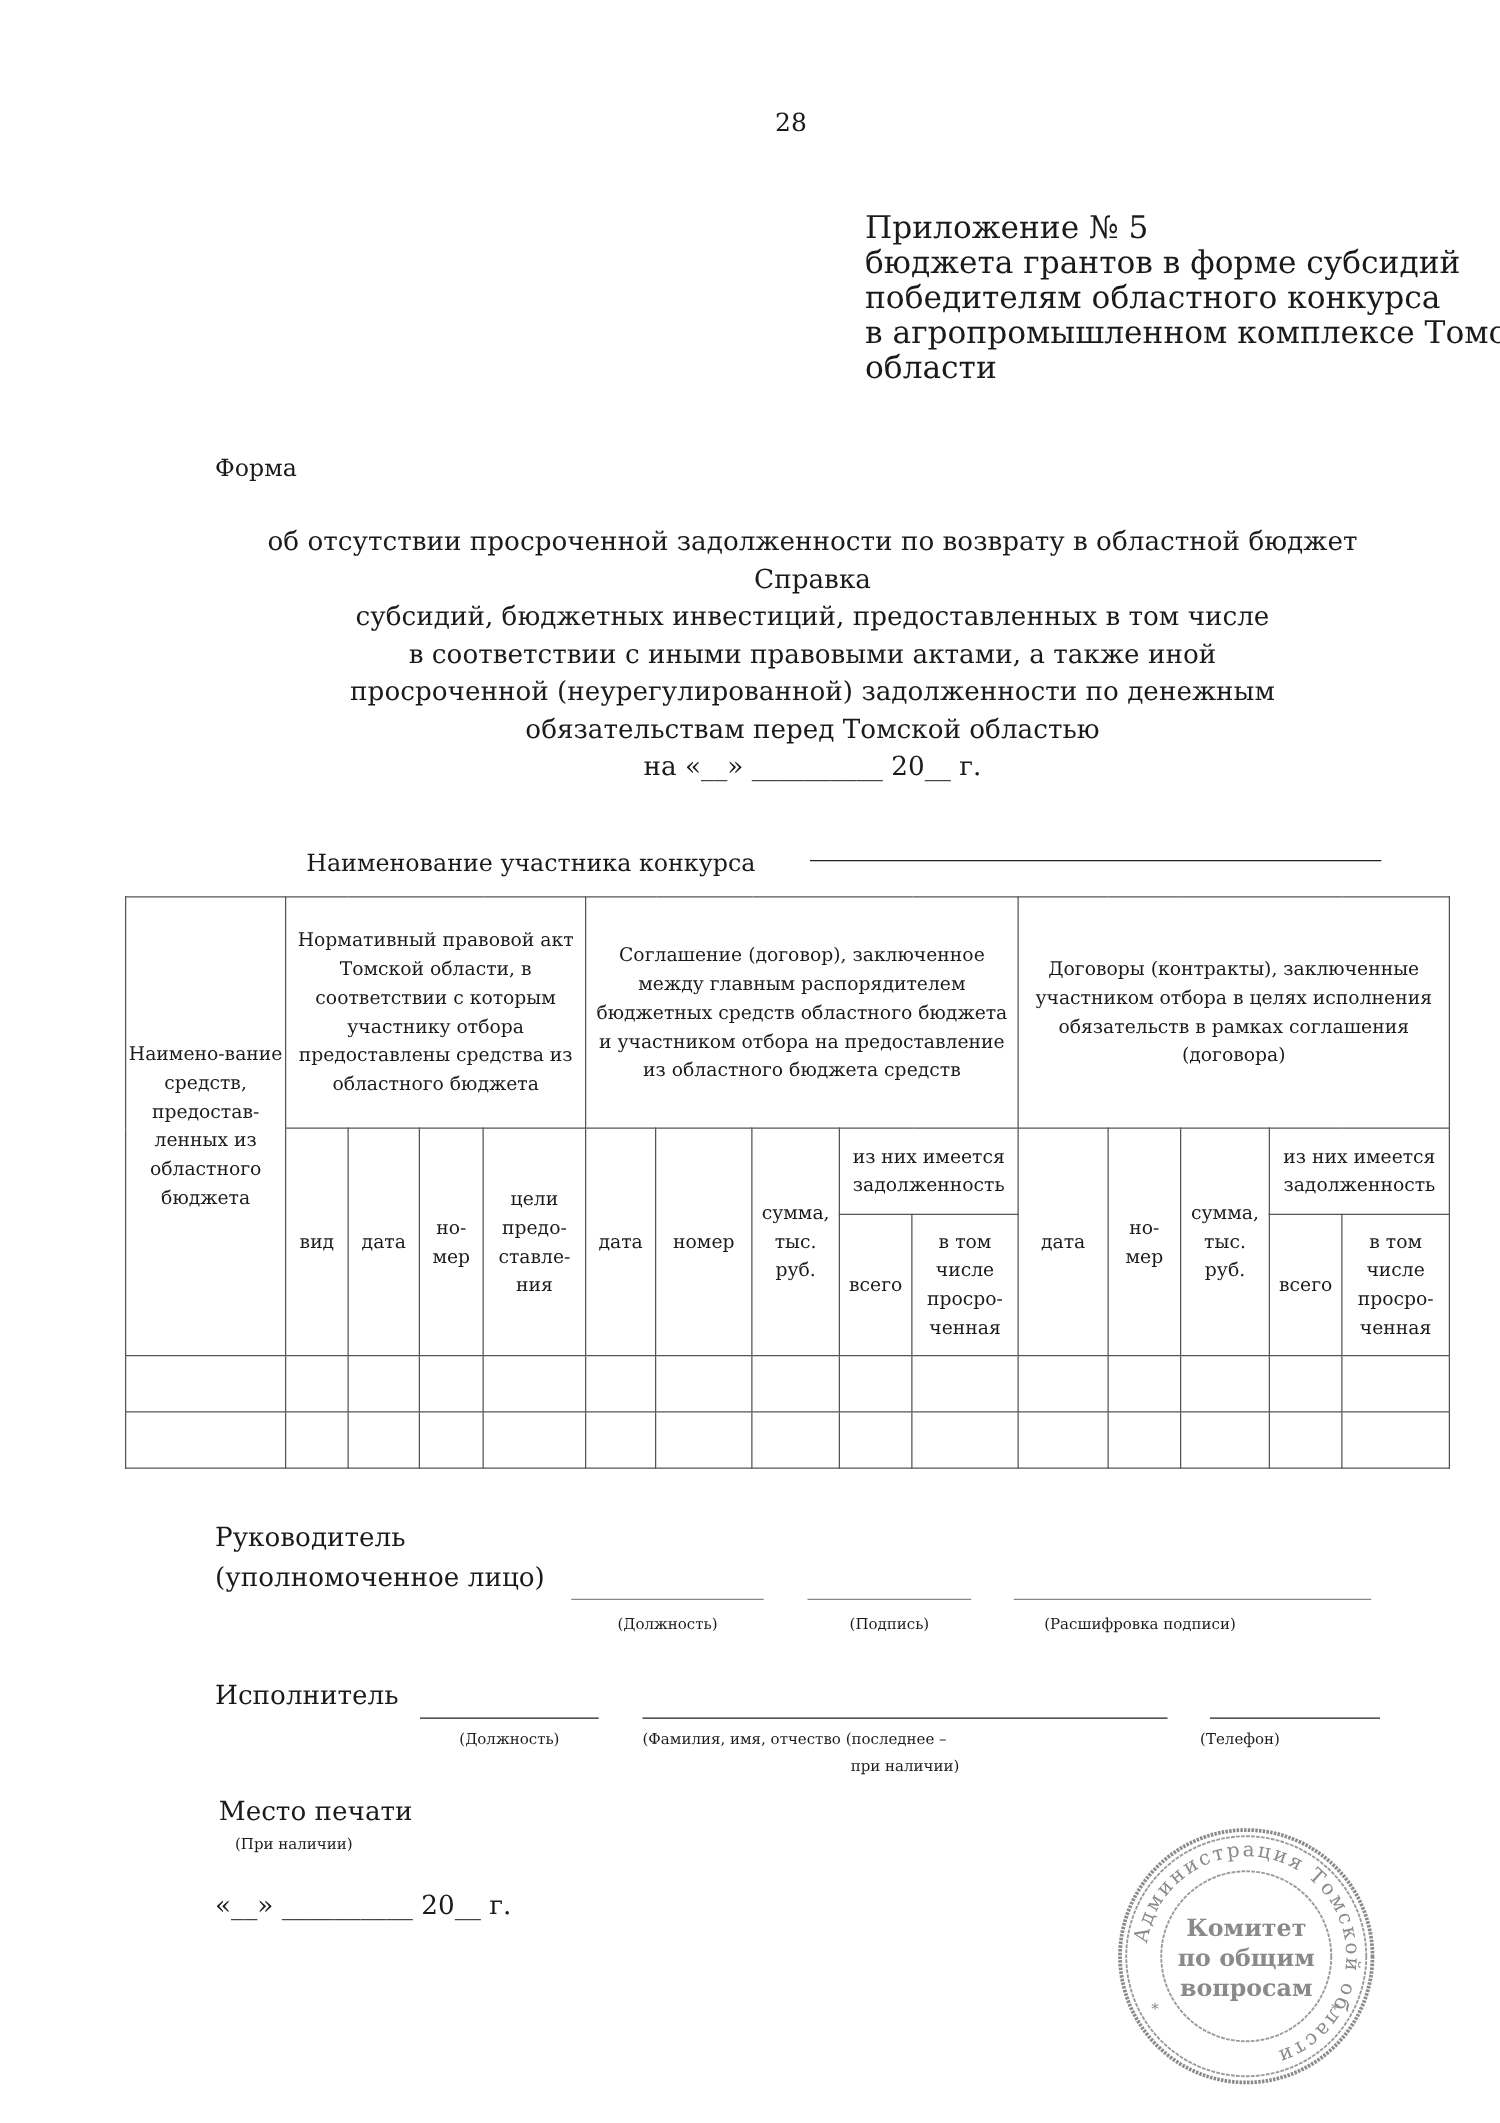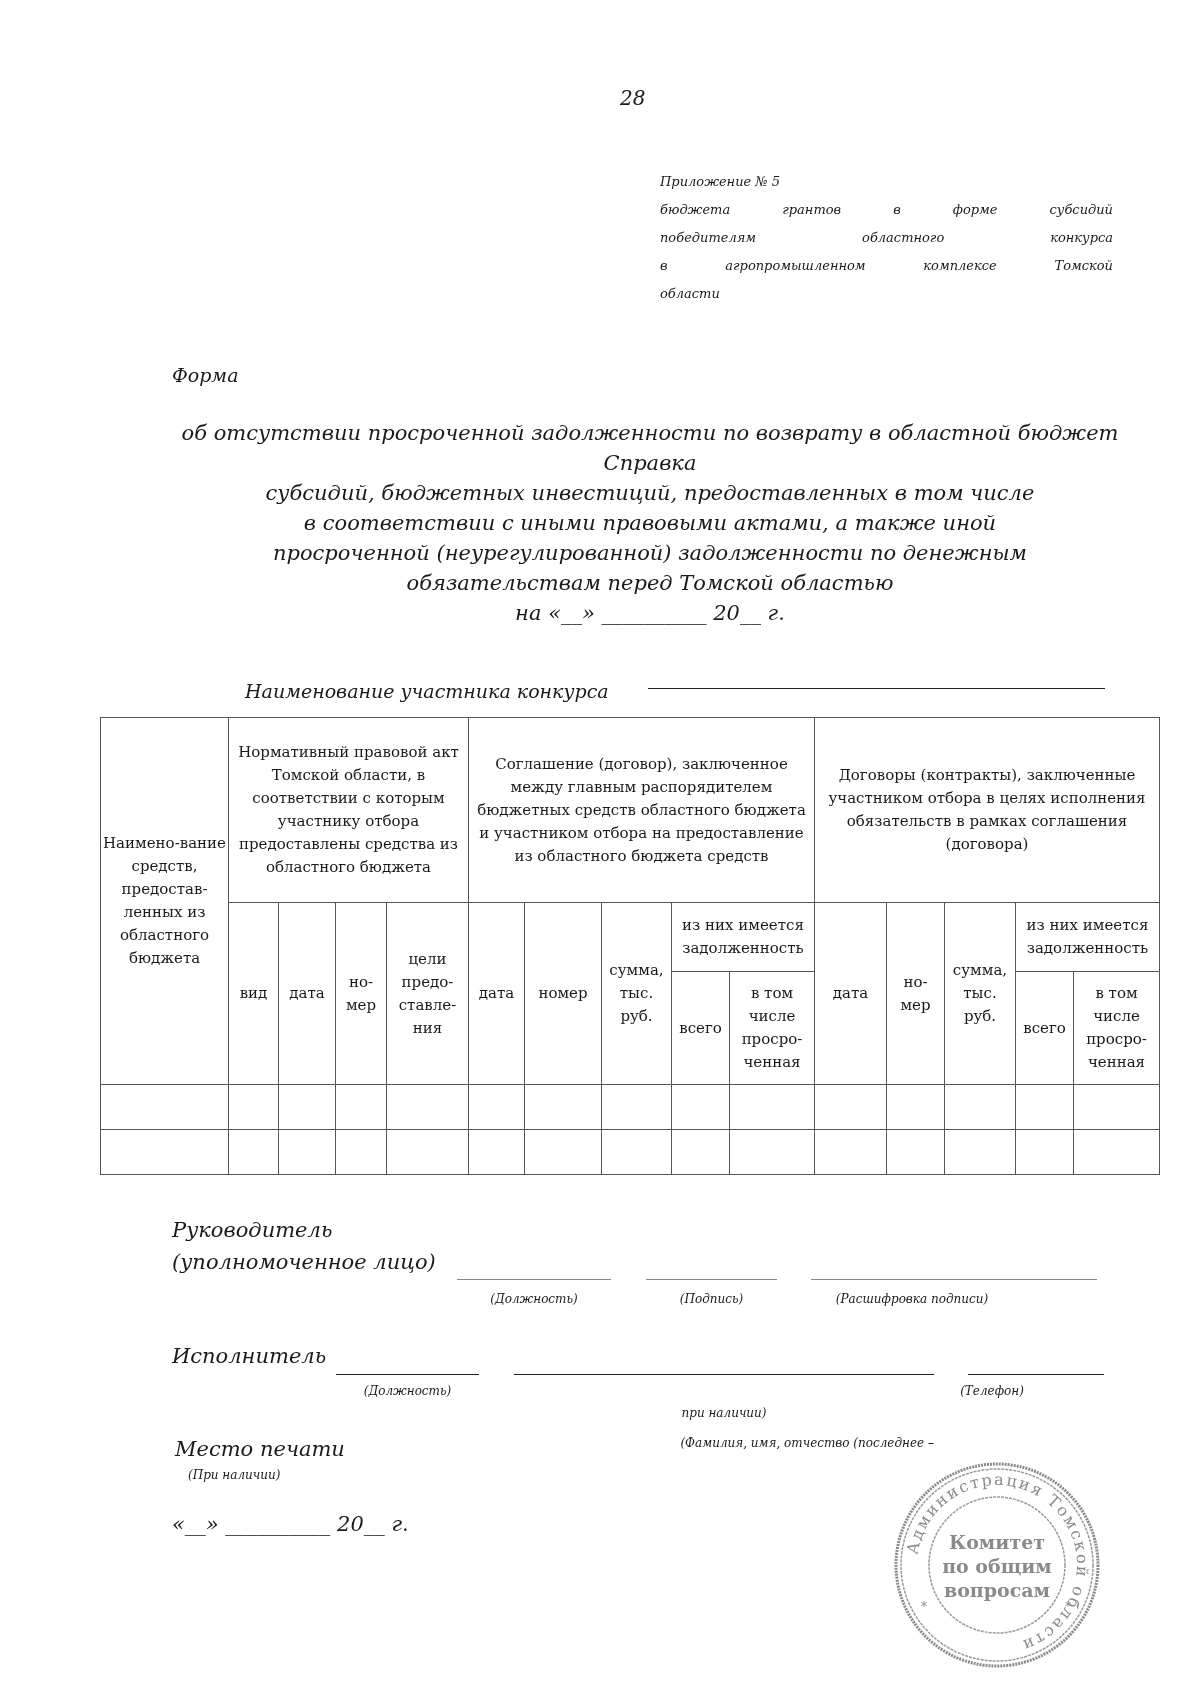--- a/index.html
+++ b/index.html
@@ -1,20 +1,20 @@
 <!DOCTYPE html>
 <html><head>
 <meta charset="utf-8">
 <style>
   html, body { margin: 0; padding: 0; background: #ffffff; }
   body { width: 1200px; height: 1698px; position: relative; overflow: hidden;
          font-family: "DejaVu Serif", "Liberation Serif", serif; color: #1a1a1a; }
-  .abs { position: absolute; white-space: nowrap; font-style: italic; }
+  .abs { position: absolute; white-space: nowrap; }
   .page-num { left: 620px; top: 86px; font-size: 20px; }
-  .appendix { left: 660px; top: 168px; width: 453px; font-size: 13px; line-height: 28px; }
+  .appendix { left: 692px; top: 168px; width: 453px; font-size: 25px; line-height: 28px; }
   .appendix .ln { display: block; text-align: justify; text-align-last: justify; white-space: nowrap; height: 28px; }
   .appendix .ln.first, .appendix .ln.last { text-align-last: left; }
   .forma { left: 172px; top: 364px; font-size: 19px; }
   .title { left: 150px; width: 1000px; top: 418px; text-align: center; font-size: 21px; line-height: 30px; }
   .title .ln { display: block; white-space: nowrap; }
   .participant { left: 245px; top: 680px; font-size: 19px; }
   .participant-line { left: 648px; top: 688px; width: 457px; border-top: 1.5px solid #222; }
 
   table.form { position: absolute; left: 100px; top: 717px; border-collapse: collapse; table-layout: fixed;
                font-size: 15px; line-height: 23px; }
@@ -142,21 +142,21 @@
 <div class="sig-line" style="left:811px; top:1279px; width:286px;"></div>
 <div class="abs small" style="left:440px; width:188px; top:1292px; text-align:center;">(Должность)</div>
 <div class="abs small" style="left:640px; width:143px; top:1292px; text-align:center;">(Подпись)</div>
 <div class="abs small" style="left:769px; width:286px; top:1292px; text-align:center;">(Расшифровка подписи)</div>
 
 <div class="abs sig-label" style="left:172px; top:1344px;">Исполнитель</div>
 <div class="sig-line" style="left:336px; top:1374px; width:143px; border-top-color:#222;"></div>
 <div class="sig-line" style="left:514px; top:1374px; width:420px; border-top-color:#222;"></div>
 <div class="sig-line" style="left:968px; top:1374px; width:136px; border-top-color:#222;"></div>
 <div class="abs small" style="left:336px; width:143px; top:1384px; text-align:center;">(Должность)</div>
-<div class="abs small" style="left:514px; width:420px; top:1436px; text-align:right;">(Фамилия, имя, отчество (последнее –</div>
+<div class="abs small" style="left:514px; width:420px; top:1384px; text-align:left;">(Фамилия, имя, отчество (последнее –</div>
 <div class="abs small" style="left:514px; width:420px; top:1406px; text-align:center;">при наличии)</div>
 <div class="abs small" style="left:924px; width:136px; top:1384px; text-align:center;">(Телефон)</div>
 
 <div class="abs sig-label" style="left:175px; top:1437px;">Место печати</div>
 <div class="abs small" style="left:188px; top:1468px;">(При наличии)</div>
 <div class="abs sig-label" style="left:172px; top:1512px;">«__»  __________ 20__ г.</div>
 
 <svg class="stamp" viewBox="0 0 208 208">
   <defs>
     <path id="ringPath" d="M 104 104 m -80 0 a 80 80 0 1 1 160 0 a 80 80 0 1 1 -160 0"></path>

